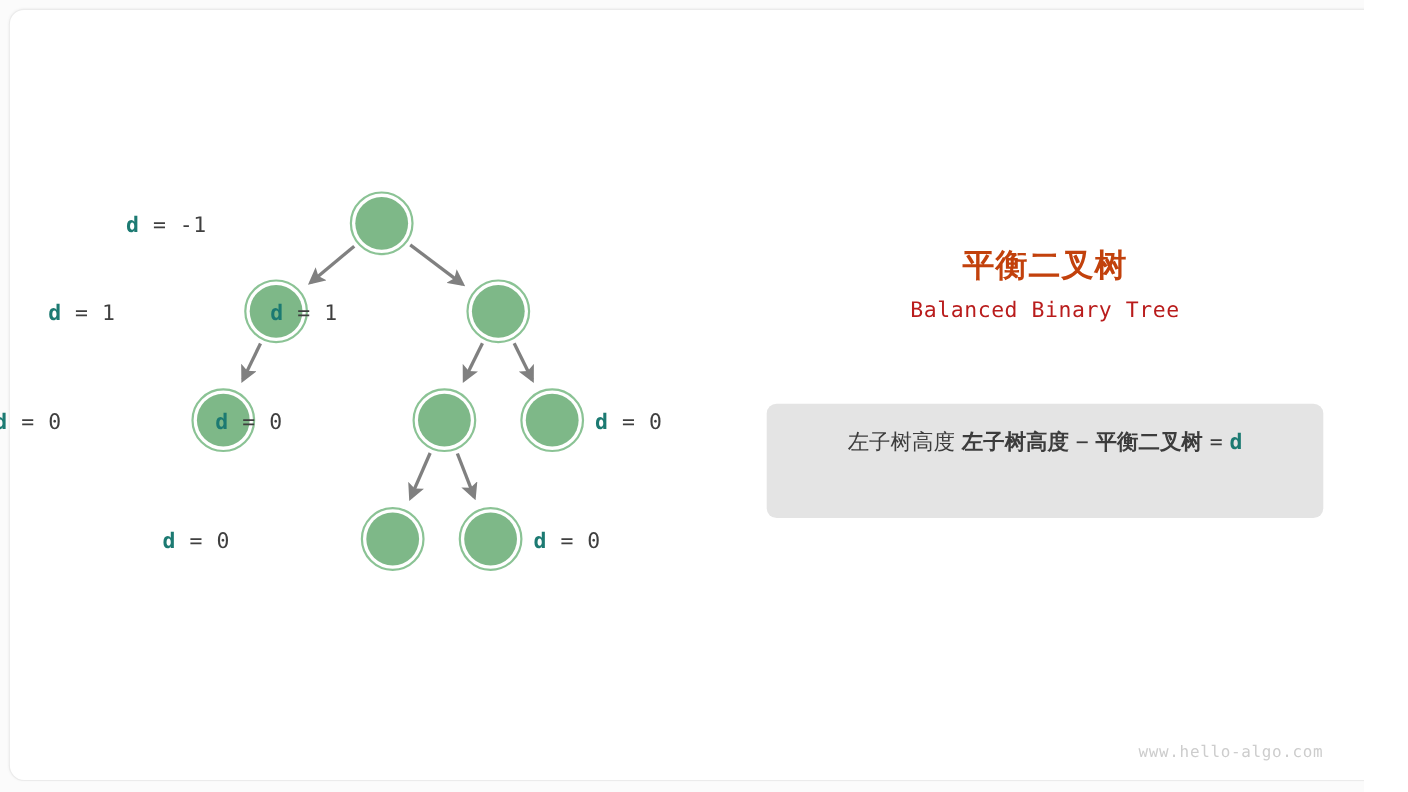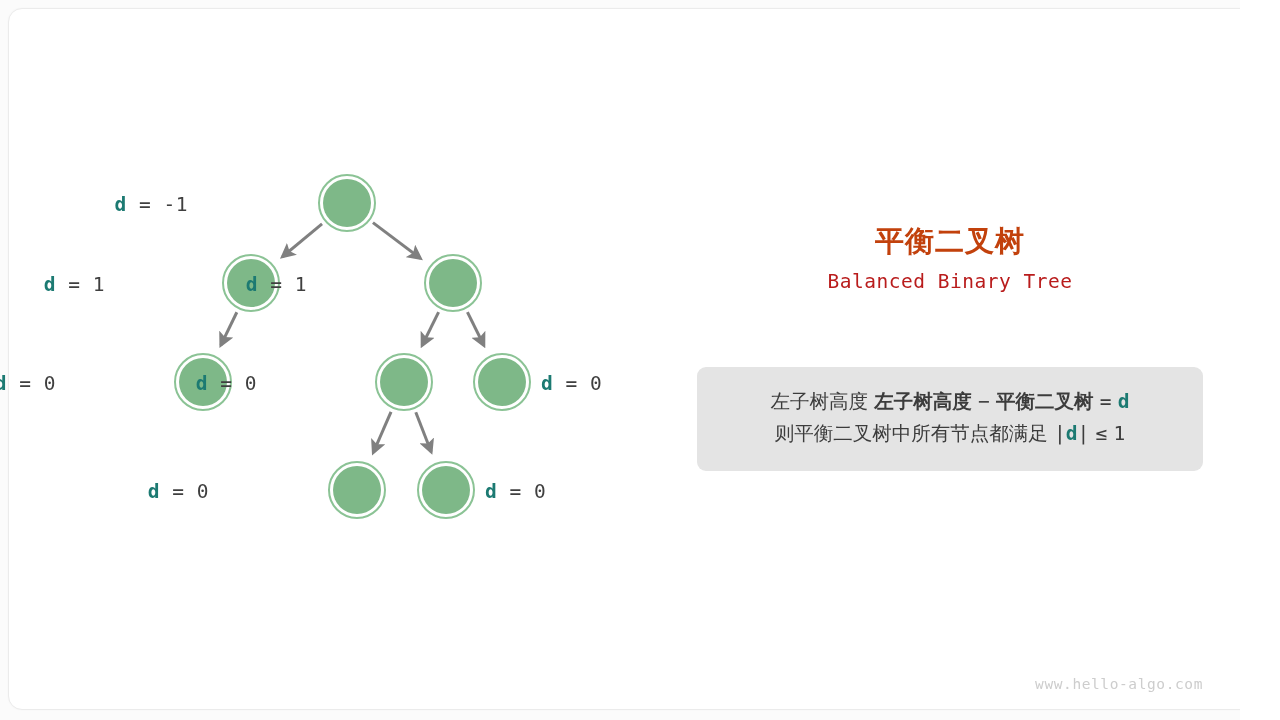--- a/index.html
+++ b/index.html
@@ -184,22 +184,16 @@
 
   <div id="info-box">
     <div class="info-line">
       <span>左子树高度</span>
       <span class="strong">左子树高度</span>
       <span class="mono">−</span>
       <span class="strong">平衡二叉树</span>
       <span class="mono">=</span>
       <span class="dvar mono">d</span>
     </div>
-    <div class="info-line">
-      <span>则平衡二叉树中所有节点都满足</span>
-      <span class="mono">|</span><span class="dvar mono">d</span><span class="mono">|</span>
-      <span class="mono">≤</span>
-      <span class="mono">1</span>
-    </div>
   </div>
 
   <div id="watermark">www.hello-algo.com</div>
 </div>
 
 </body></html>

